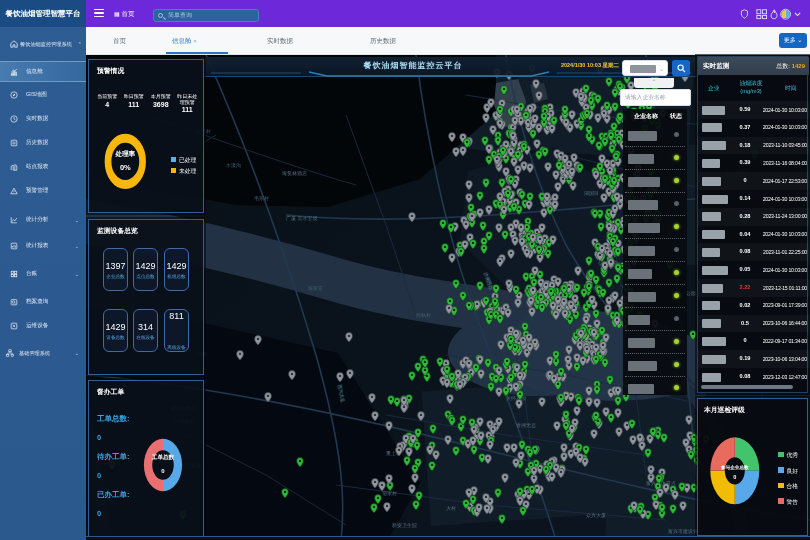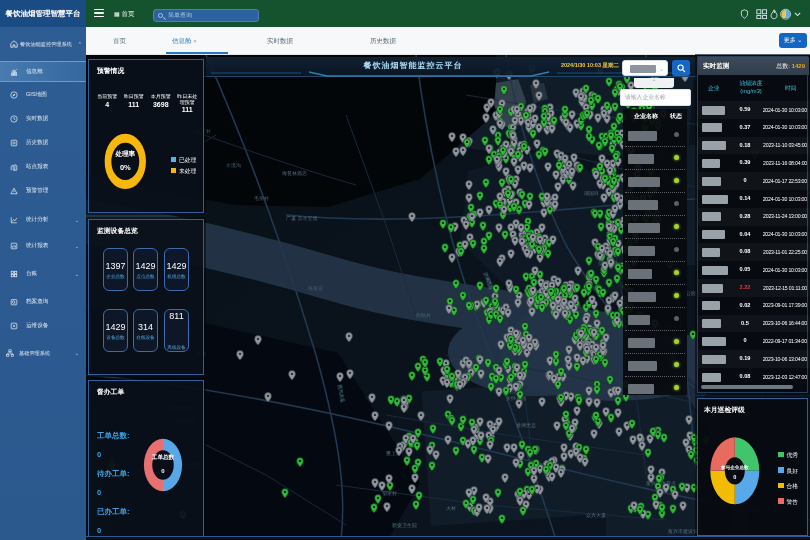--- a/index.html
+++ b/index.html
@@ -1,19 +1,19 @@
 <!DOCTYPE html>
 <html><head>
 <meta charset="utf-8">
 <style>
   * { margin:0; padding:0; box-sizing:border-box; }
   html,body { width:810px; height:540px; overflow:hidden; background:#0a0e14;
     font-family:"Liberation Sans",sans-serif; }
   .abs { position:absolute; }
-  #topbar { position:absolute; left:0; top:0; width:810px; height:27px; background:#14532d; }
+  #topbar { position:absolute; left:0; top:0; width:810px; height:27px; background:#6d28d9; }
   #logo { position:absolute; left:0; top:0; width:86px; height:27px; background:#1b4b83;
     color:#fff; font-size:7.5px; font-weight:bold; line-height:27px; text-align:center; }
   #burger { position:absolute; left:94px; top:9px; width:10px; height:9px; }
   #burger div { height:1.4px; background:#fff; margin-bottom:2px; border-radius:1px; }
   #homebtn { position:absolute; left:114px; top:0; height:27px; line-height:27px; color:#fff; font-size:6.5px; }
   #hsearch { position:absolute; left:153px; top:9px; width:106px; height:13px;
     background:#2c639e; border:1px solid #4c7fb5; border-radius:3px;
     color:#a9c3dc; font-size:6px; line-height:11px; padding-left:14px; }
   #hsearch .mag { position:absolute; left:4px; top:2.5px; width:5px; height:5px;
     border:1px solid #a9c3dc; border-radius:50%; }
@@ -1429,21 +1429,21 @@
 </div>
 <style>
   .mbox { width:25px; height:43px; border:1px solid #3c6cab; border-radius:6px;
     background:rgba(18,32,56,0.5); display:flex; flex-direction:column; justify-content:center; align-items:center; }
   .mn { font-size:9px; font-weight:normal; color:#fff; }
   .ml { font-size:4.6px; color:#52aadf; margin-top:3px; }
 </style>
 
 <div class="panel" style="left:88px;top:380px;width:116px;height:157px;">
   <div class="ptitle">督办工单</div>
-  <div style="position:absolute;left:8px;top:28px;font-size:7.5px;font-weight:bold;color:#3da4e4;line-height:19px;margin-top:17px;">
+  <div style="position:absolute;left:8px;top:28px;font-size:7.5px;font-weight:bold;color:#3da4e4;line-height:19px;">
     工单总数:<br>0<br>待办工单:<br>0<br>已办工单:<br>0
   </div>
   <svg style="position:absolute;left:0;top:0;" width="116" height="157" viewBox="0 0 116 157">
     <g transform="translate(74,84) scale(1,1.37)">
       <path d="M0 -19.1 A19.1 19.1 0 0 1 0 19.1 L0 10.75 A10.75 10.75 0 0 0 0 -10.75 Z" fill="#58a8e8"></path>
       <path d="M0 -19.1 A19.1 19.1 0 0 0 0 19.1 L0 10.75 A10.75 10.75 0 0 1 0 -10.75 Z" fill="#e87070"></path>
     </g>
     <text x="74" y="78" text-anchor="middle" fill="#fff" font-size="5.6" font-weight="bold">工单总数</text>
     <text x="74" y="92" text-anchor="middle" fill="#fff" font-size="6" font-weight="bold">0</text>
   </svg>

